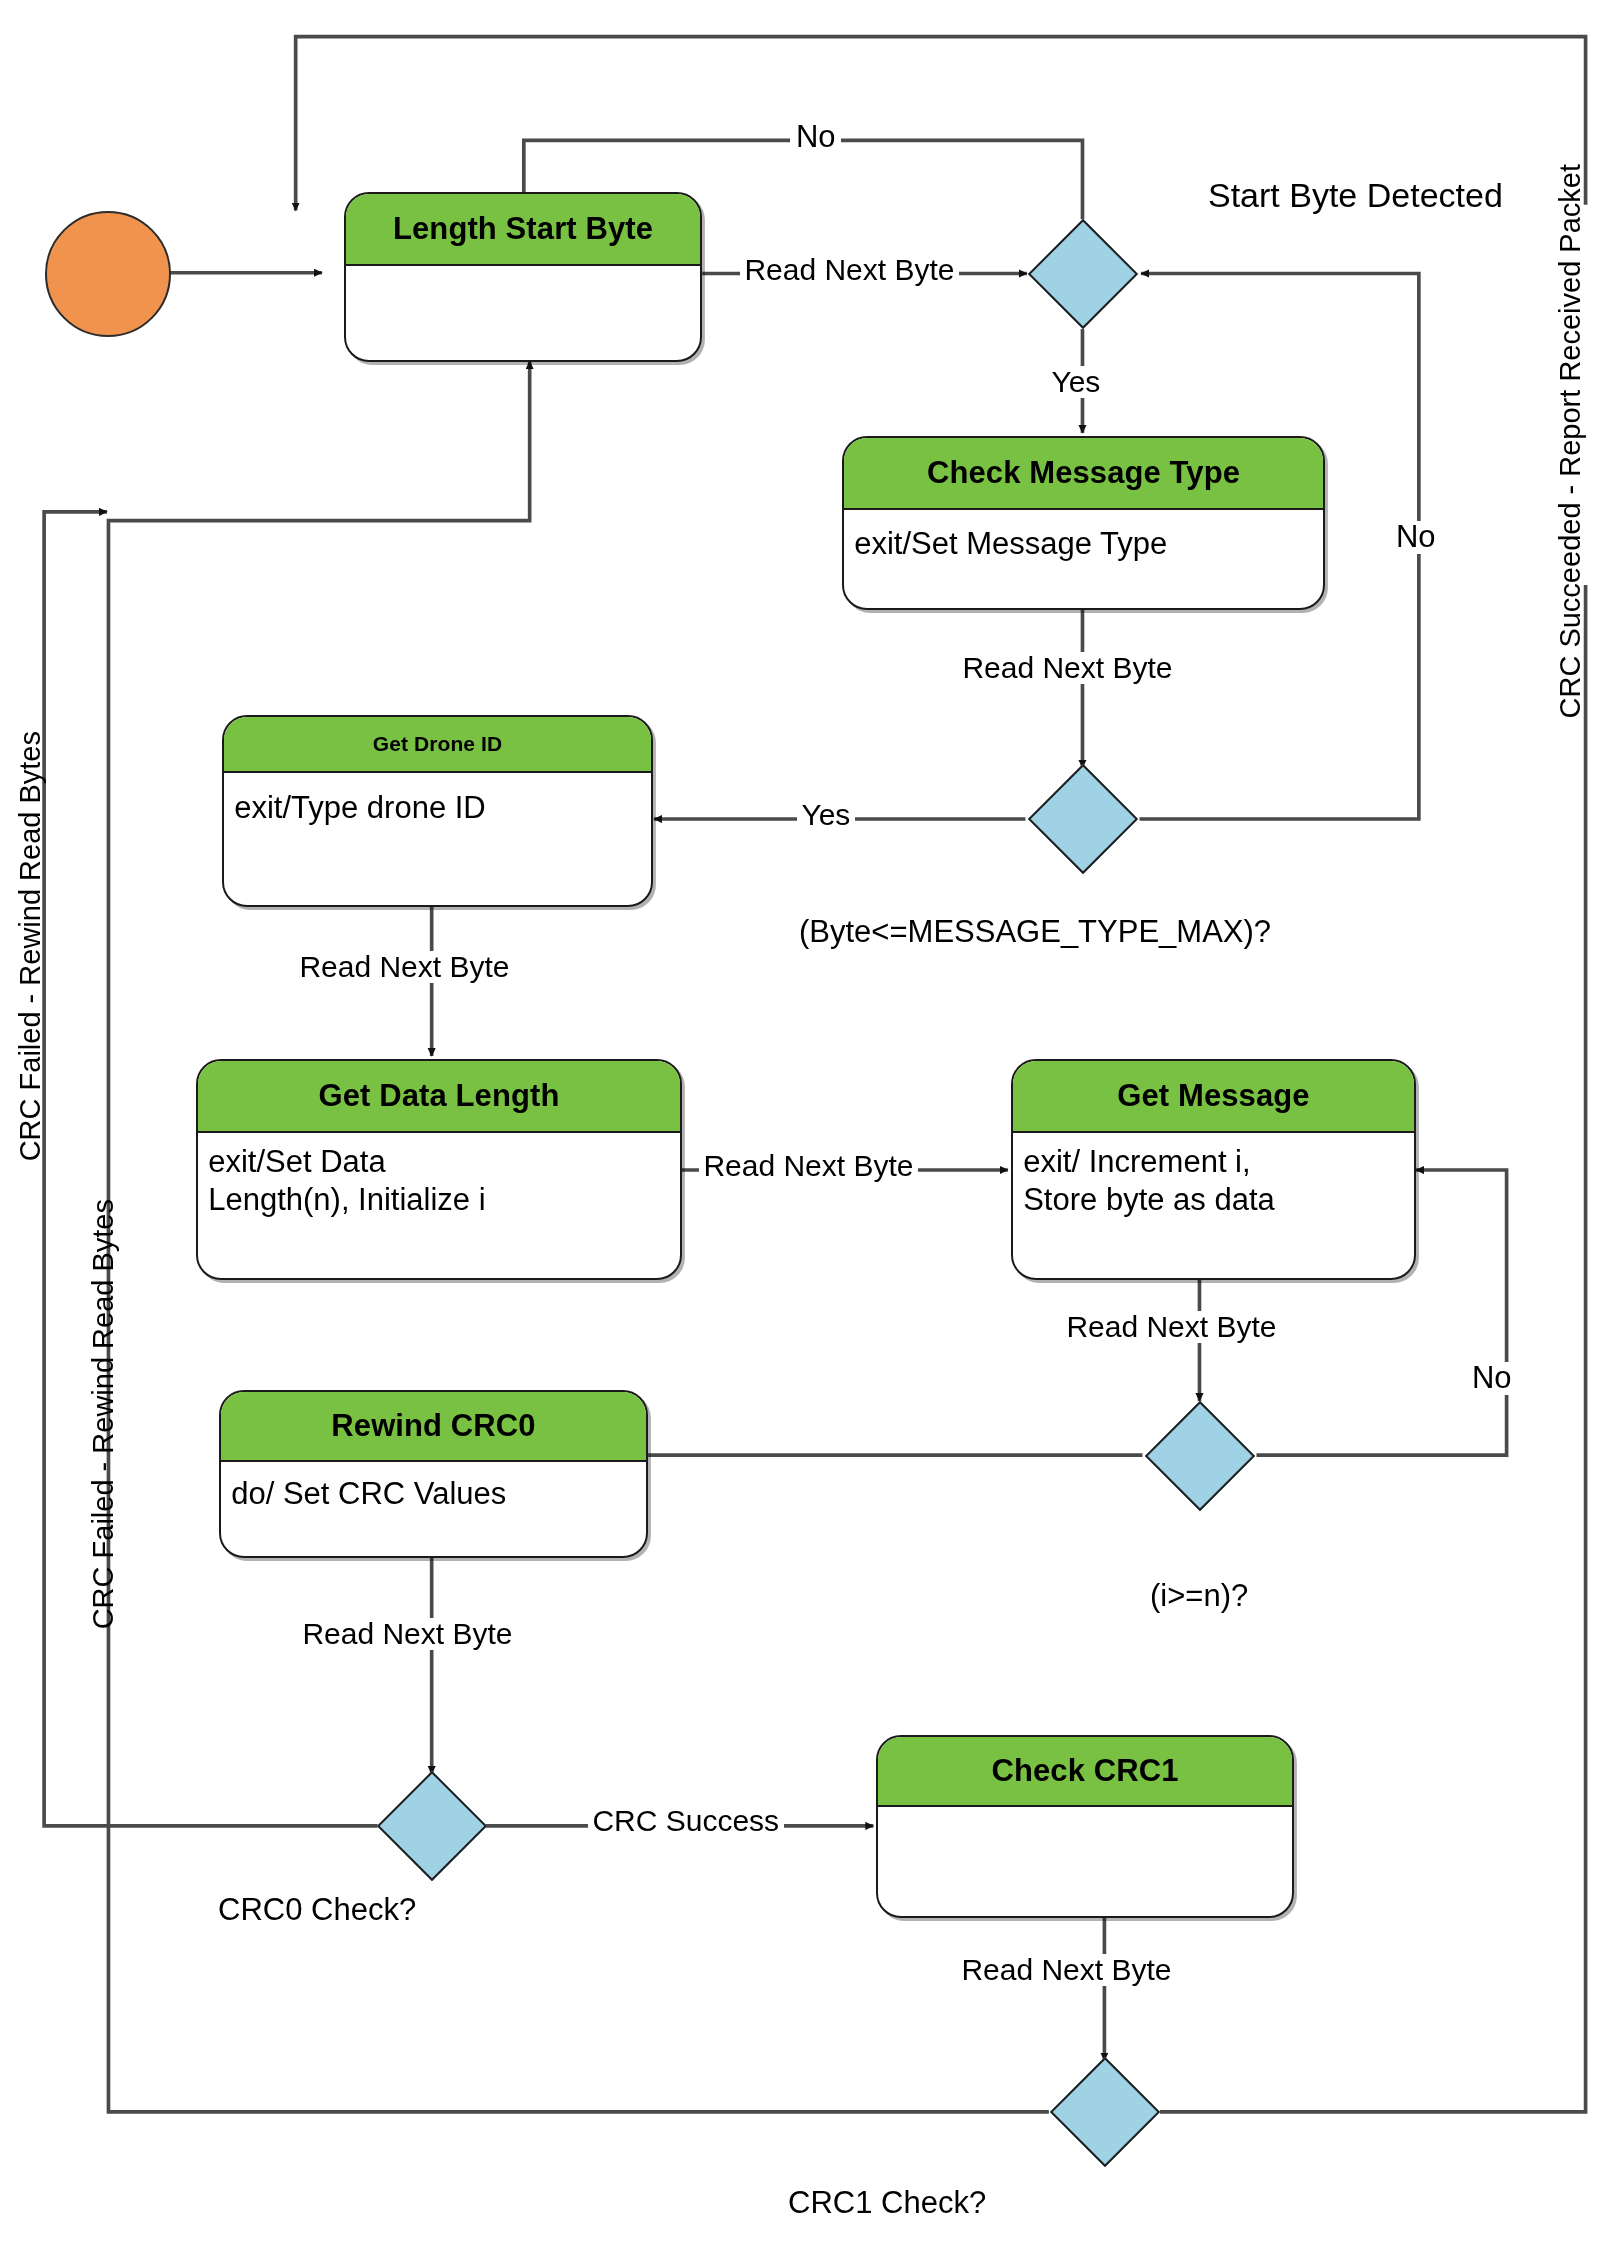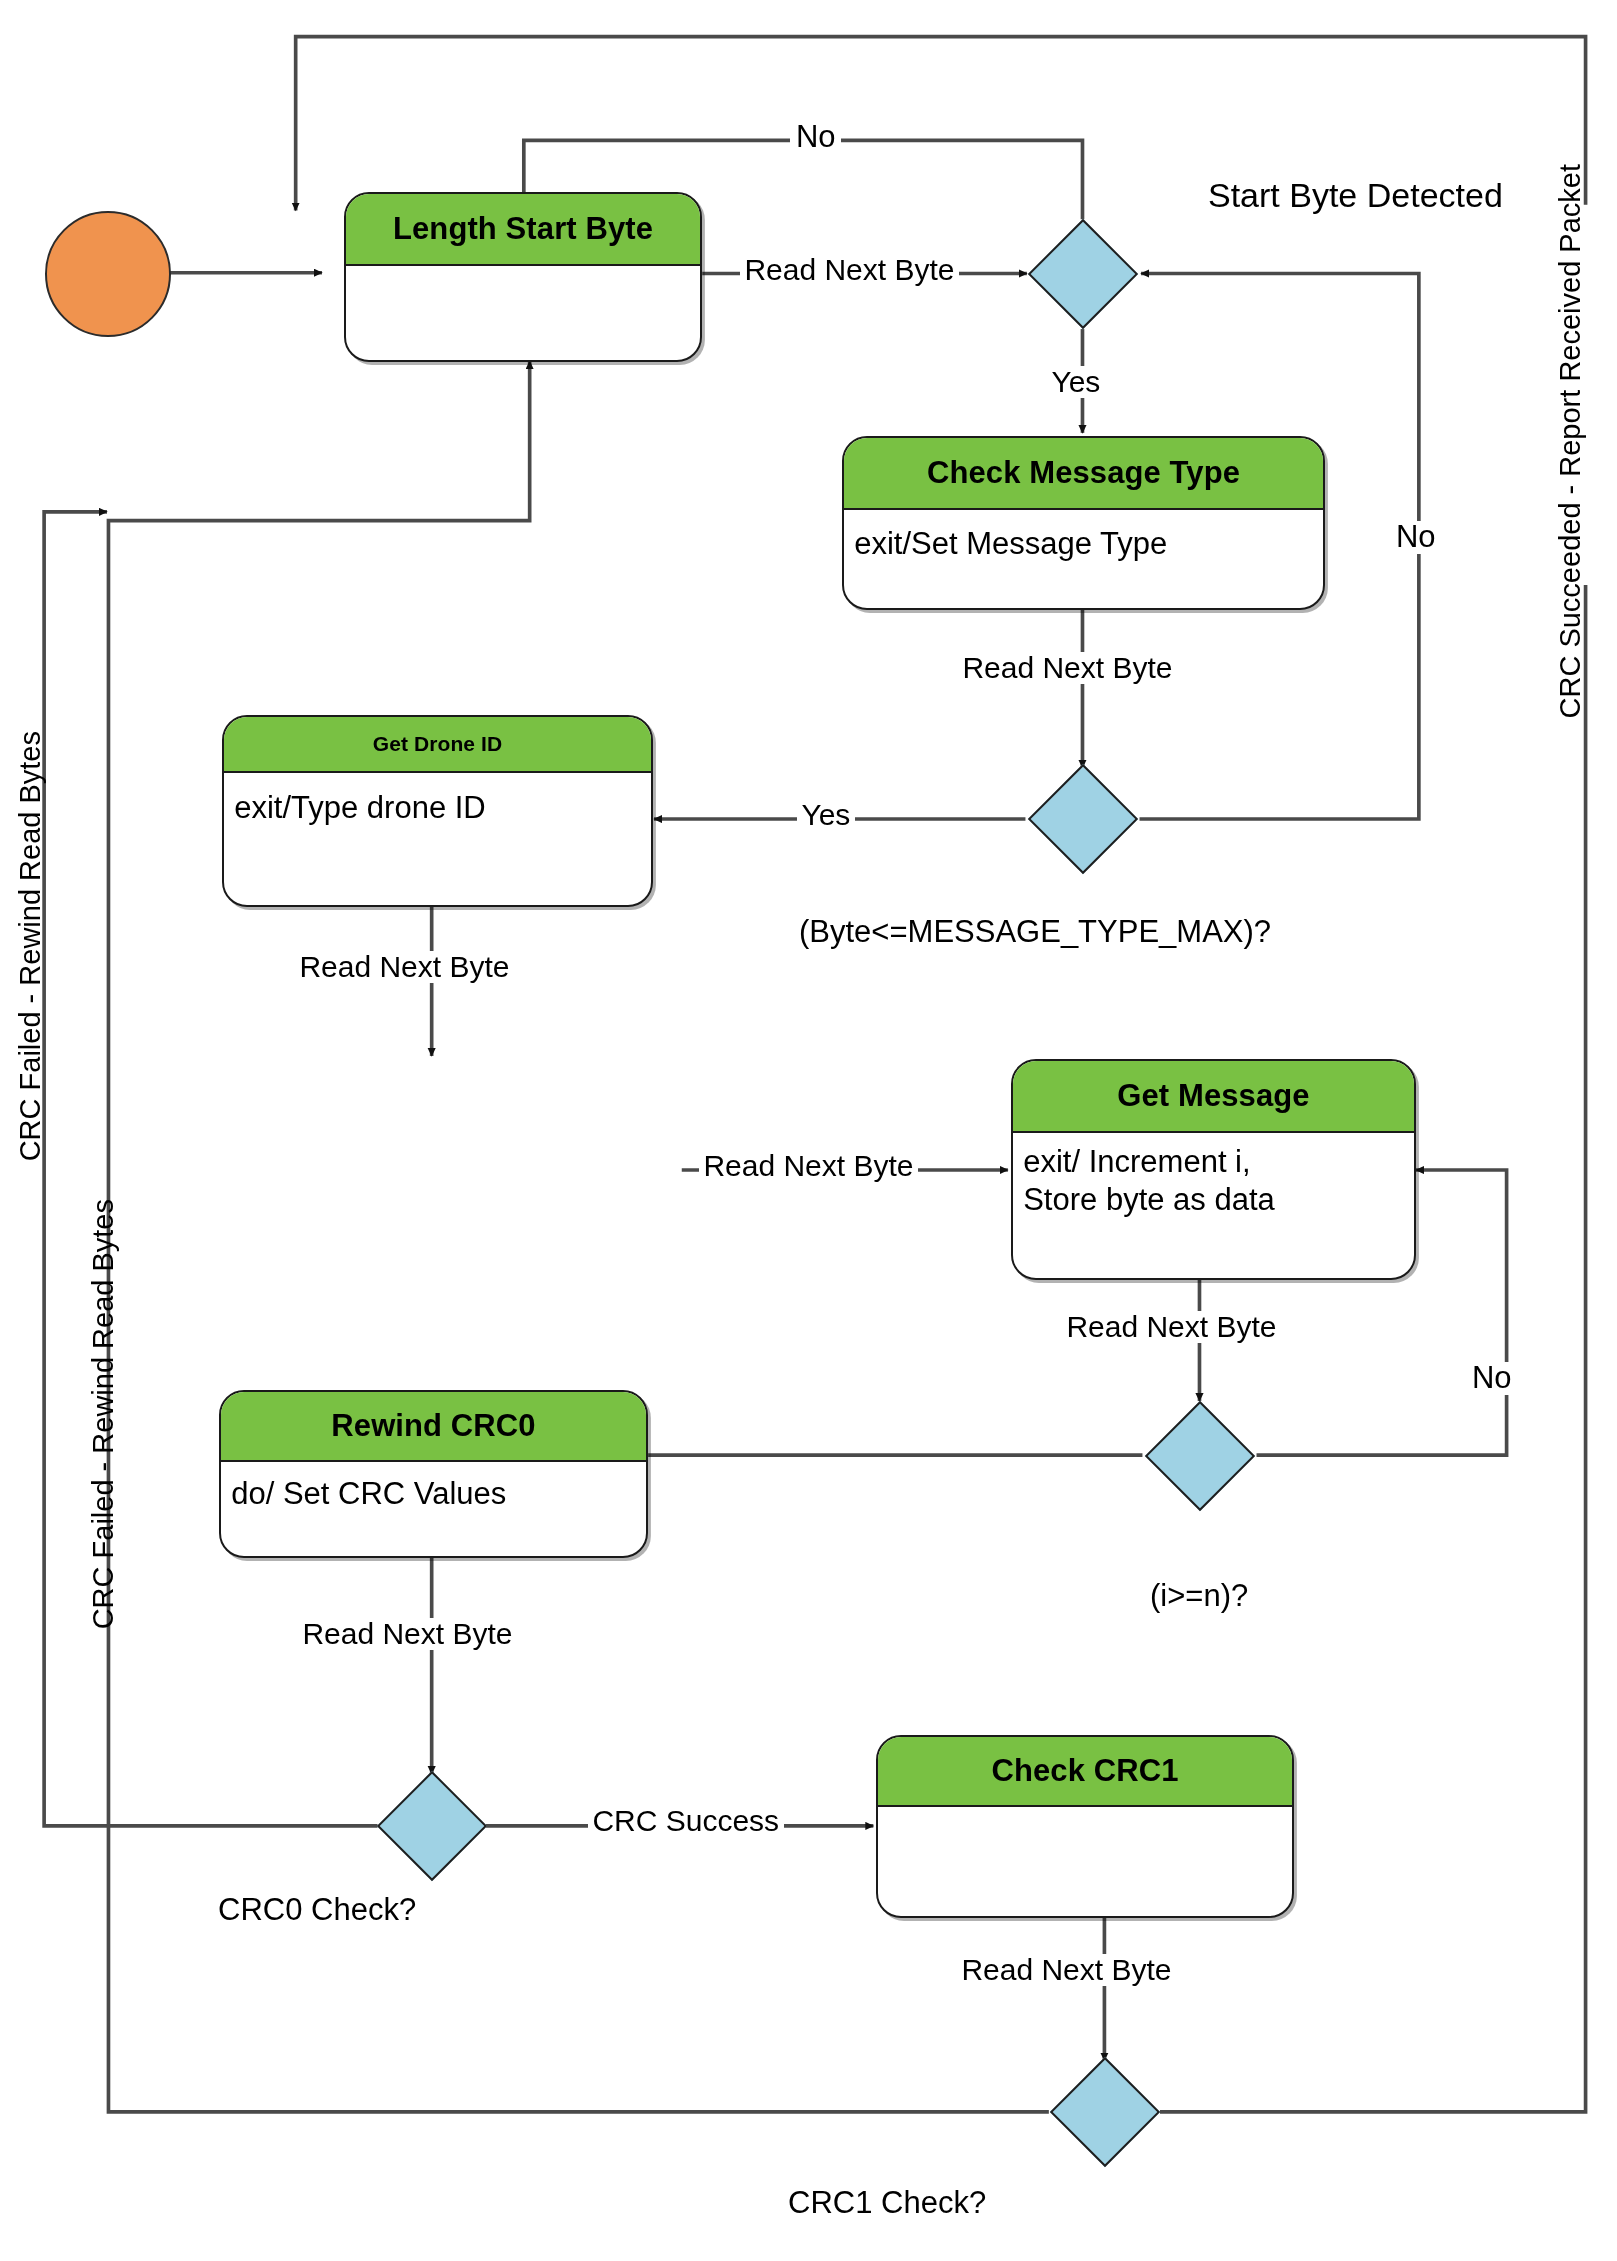--- a/index.html
+++ b/index.html
@@ -94,20 +94,27 @@
     </div>
   </div>
 
   <div class="state" style="left:222px;top:715px;width:431px;height:192px;">
     <div class="title" style="height:56px;font-size:21px;">Get Drone ID</div>
     <div class="body" style="height:117px;font-size:31px;padding-top:16px;">
       <span class="ln">exit/Type drone ID</span>
     </div>
   </div>
 
+  <div class="state" style="left:196px;top:1059px;width:486px;height:221px;">
+    <div class="title" style="height:72px;font-size:31px;">Get Data Length</div>
+    <div class="body" style="height:146px;font-size:31px;padding-top:10.2px;">
+      <span class="ln">exit/Set Data</span>
+      <span class="ln">Length(n), Initialize i</span>
+    </div>
+  </div>
 
   <div class="state" style="left:1011px;top:1059px;width:405px;height:221px;">
     <div class="title" style="height:72px;font-size:31px;">Get Message</div>
     <div class="body" style="height:146px;font-size:31px;padding-top:10.2px;">
       <span class="ln">exit/ Increment i,</span>
       <span class="ln">Store byte as data</span>
     </div>
   </div>
 
   <div class="state" style="left:219px;top:1390px;width:429px;height:168px;">

